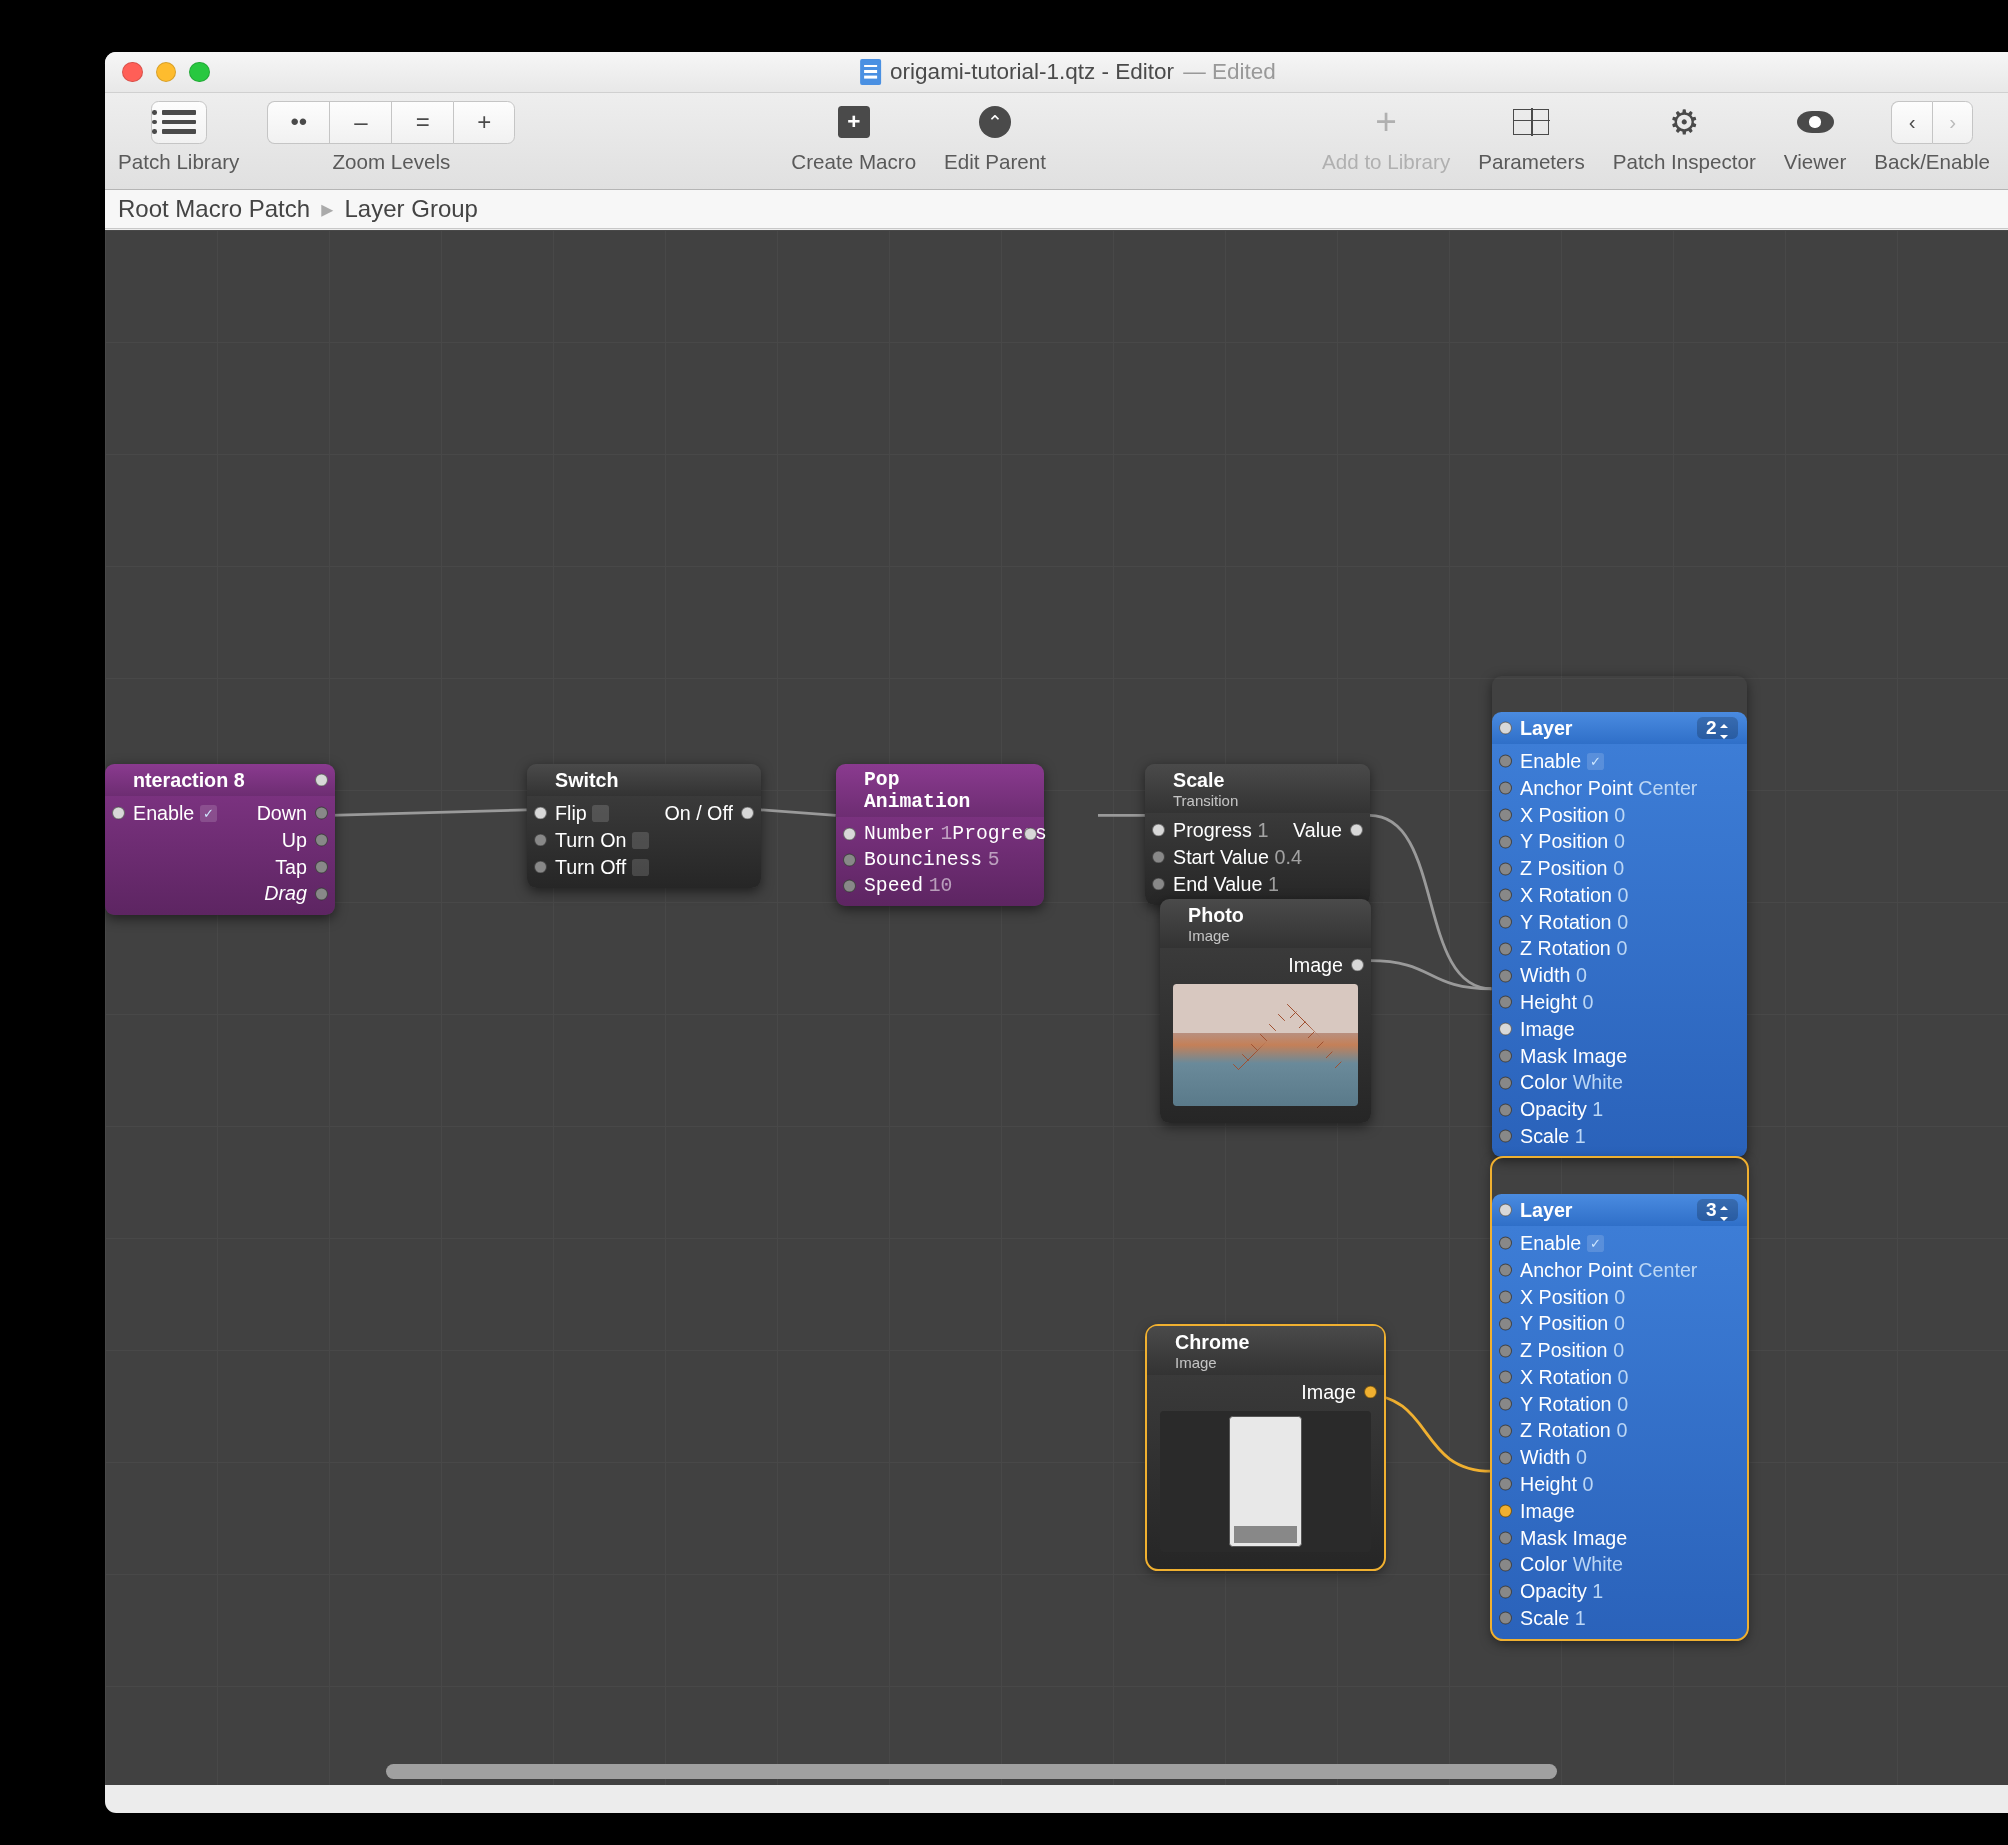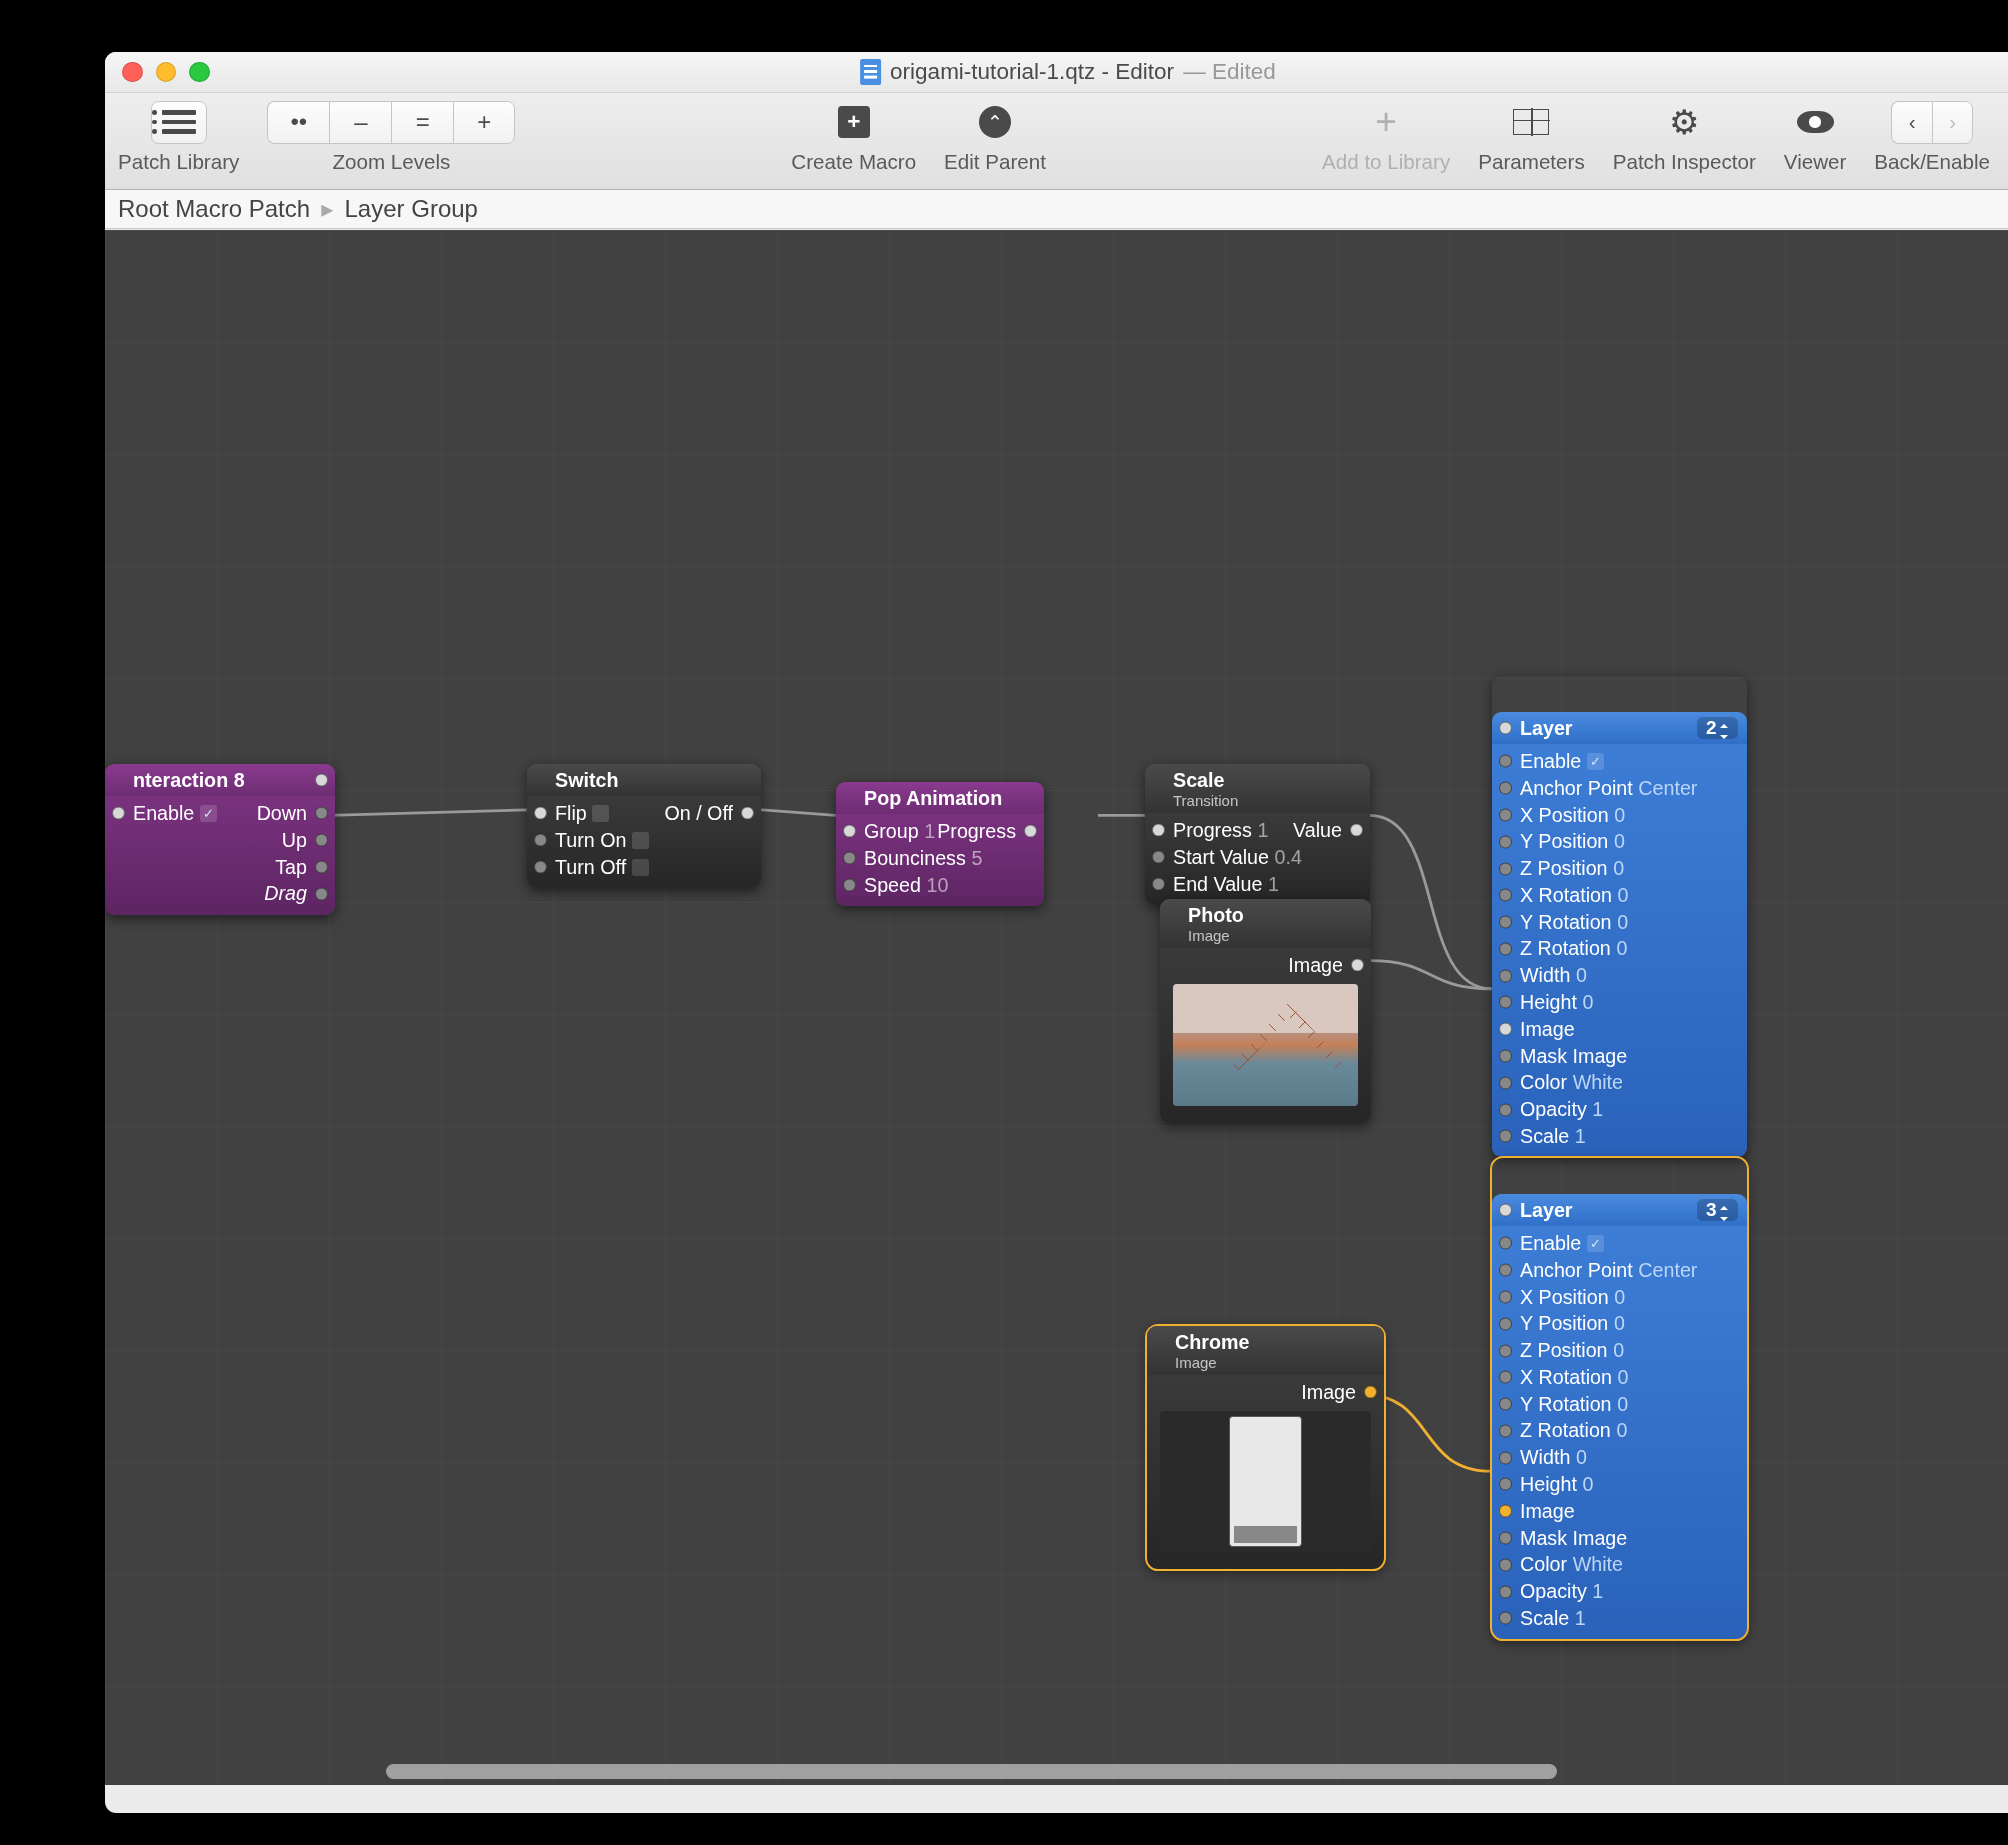--- a/index.html
+++ b/index.html
@@ -315,27 +315,27 @@
         <div class="row">
             <span class="port-l"></span>
             <span class="lt">
               <span>Turn Off</span>
               <span class="chk"></span>
             </span>
           </div>
       </div>
     </div>
 
-    <div class="node purple" style="left:731px;top:552px;width:208px;">
+    <div class="node purple" style="left:731px;top:534px;width:208px;font-family:Liberation Mono, monospace;">
       <div class="hdr"><span>Pop Animation</span></div>
       <div class="body">
         <div class="row">
             <span class="port-l port-on"></span>
           <span class="lt">
-              <span>Group</span> 
+              <span>Number</span> 
               <span class="val">1</span>
             </span>
           <span class="rt">
               <span>Progress</span>
             </span>
           <span class="port-r port-on"></span>
         </div>
         <div class="row">
             <span class="port-l"></span>
             <span class="lt">

